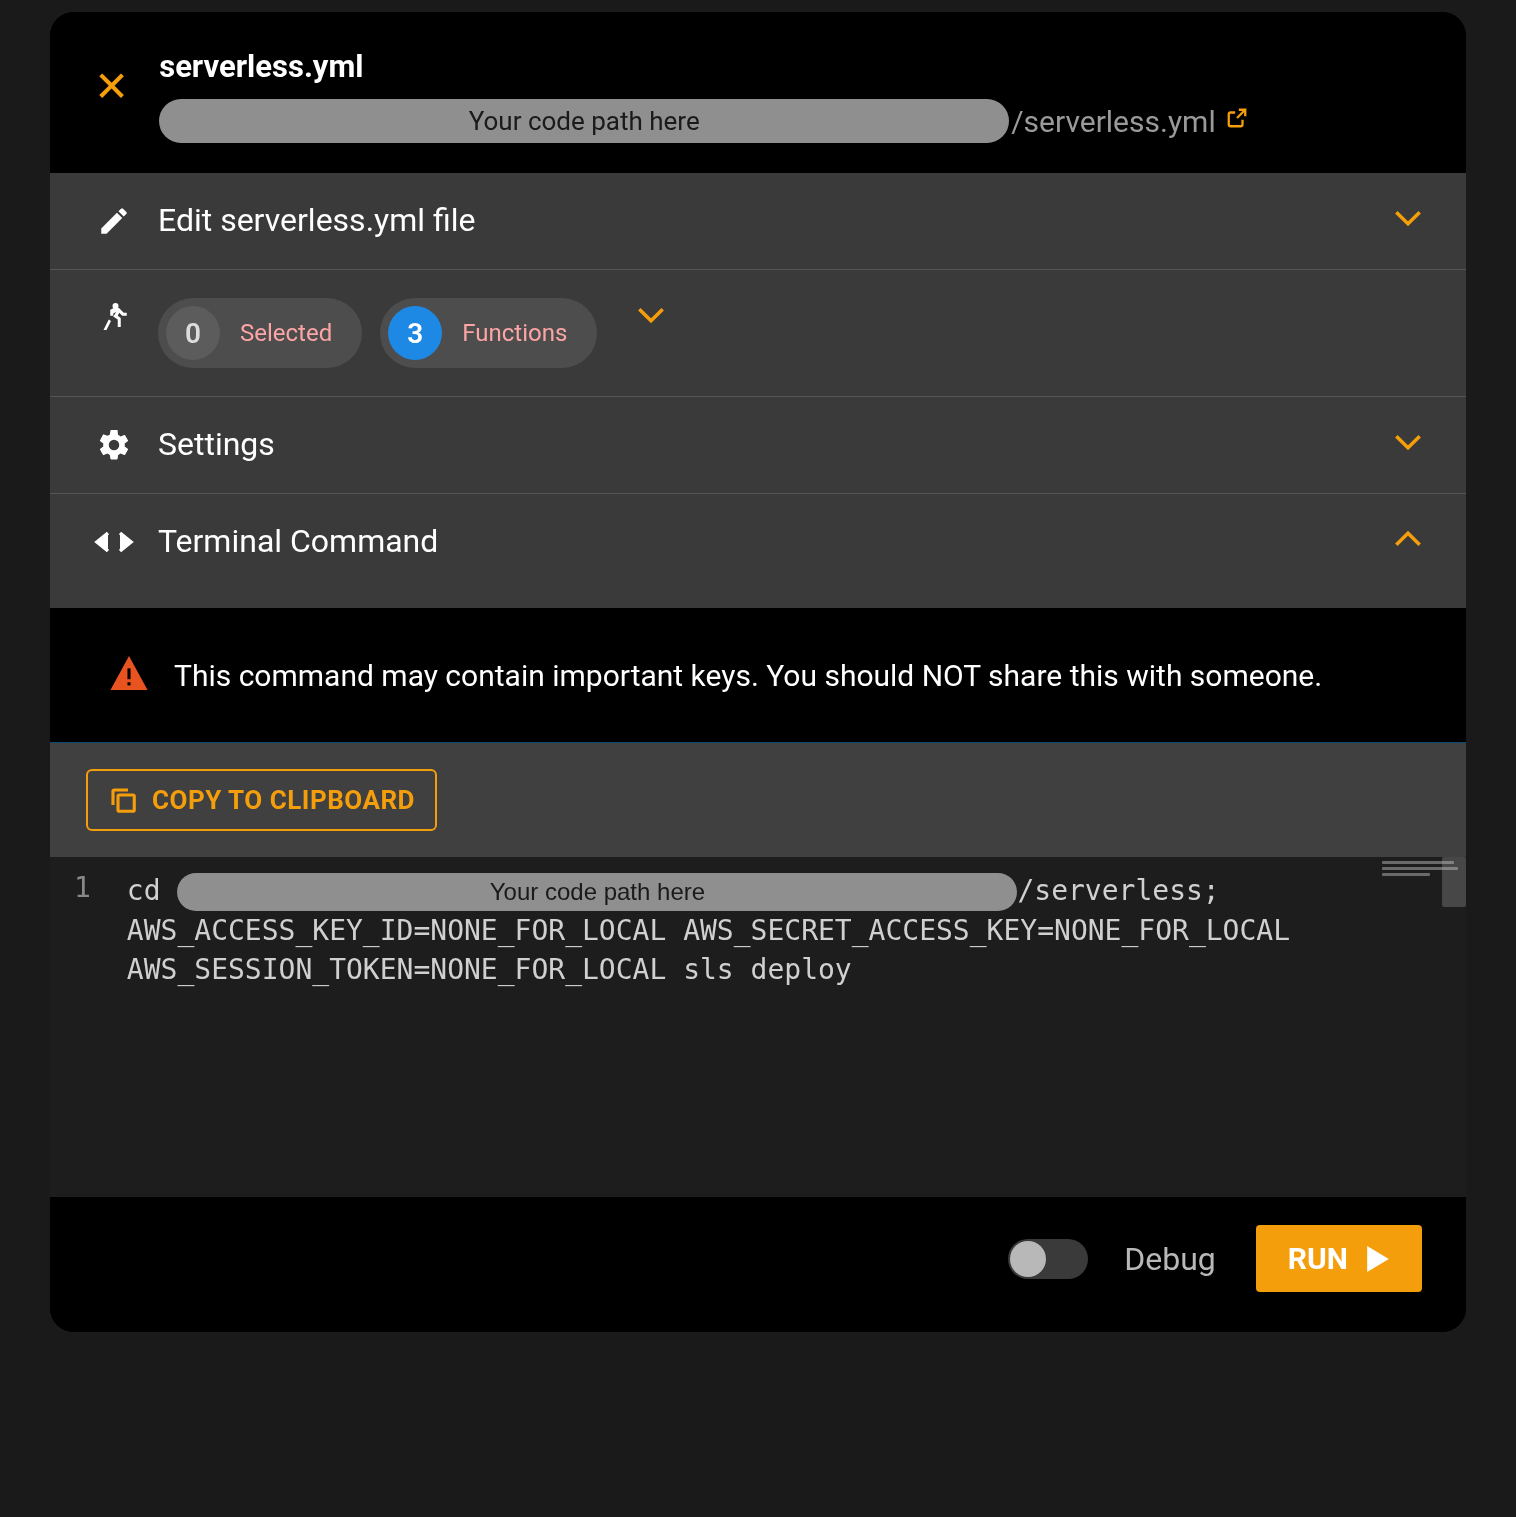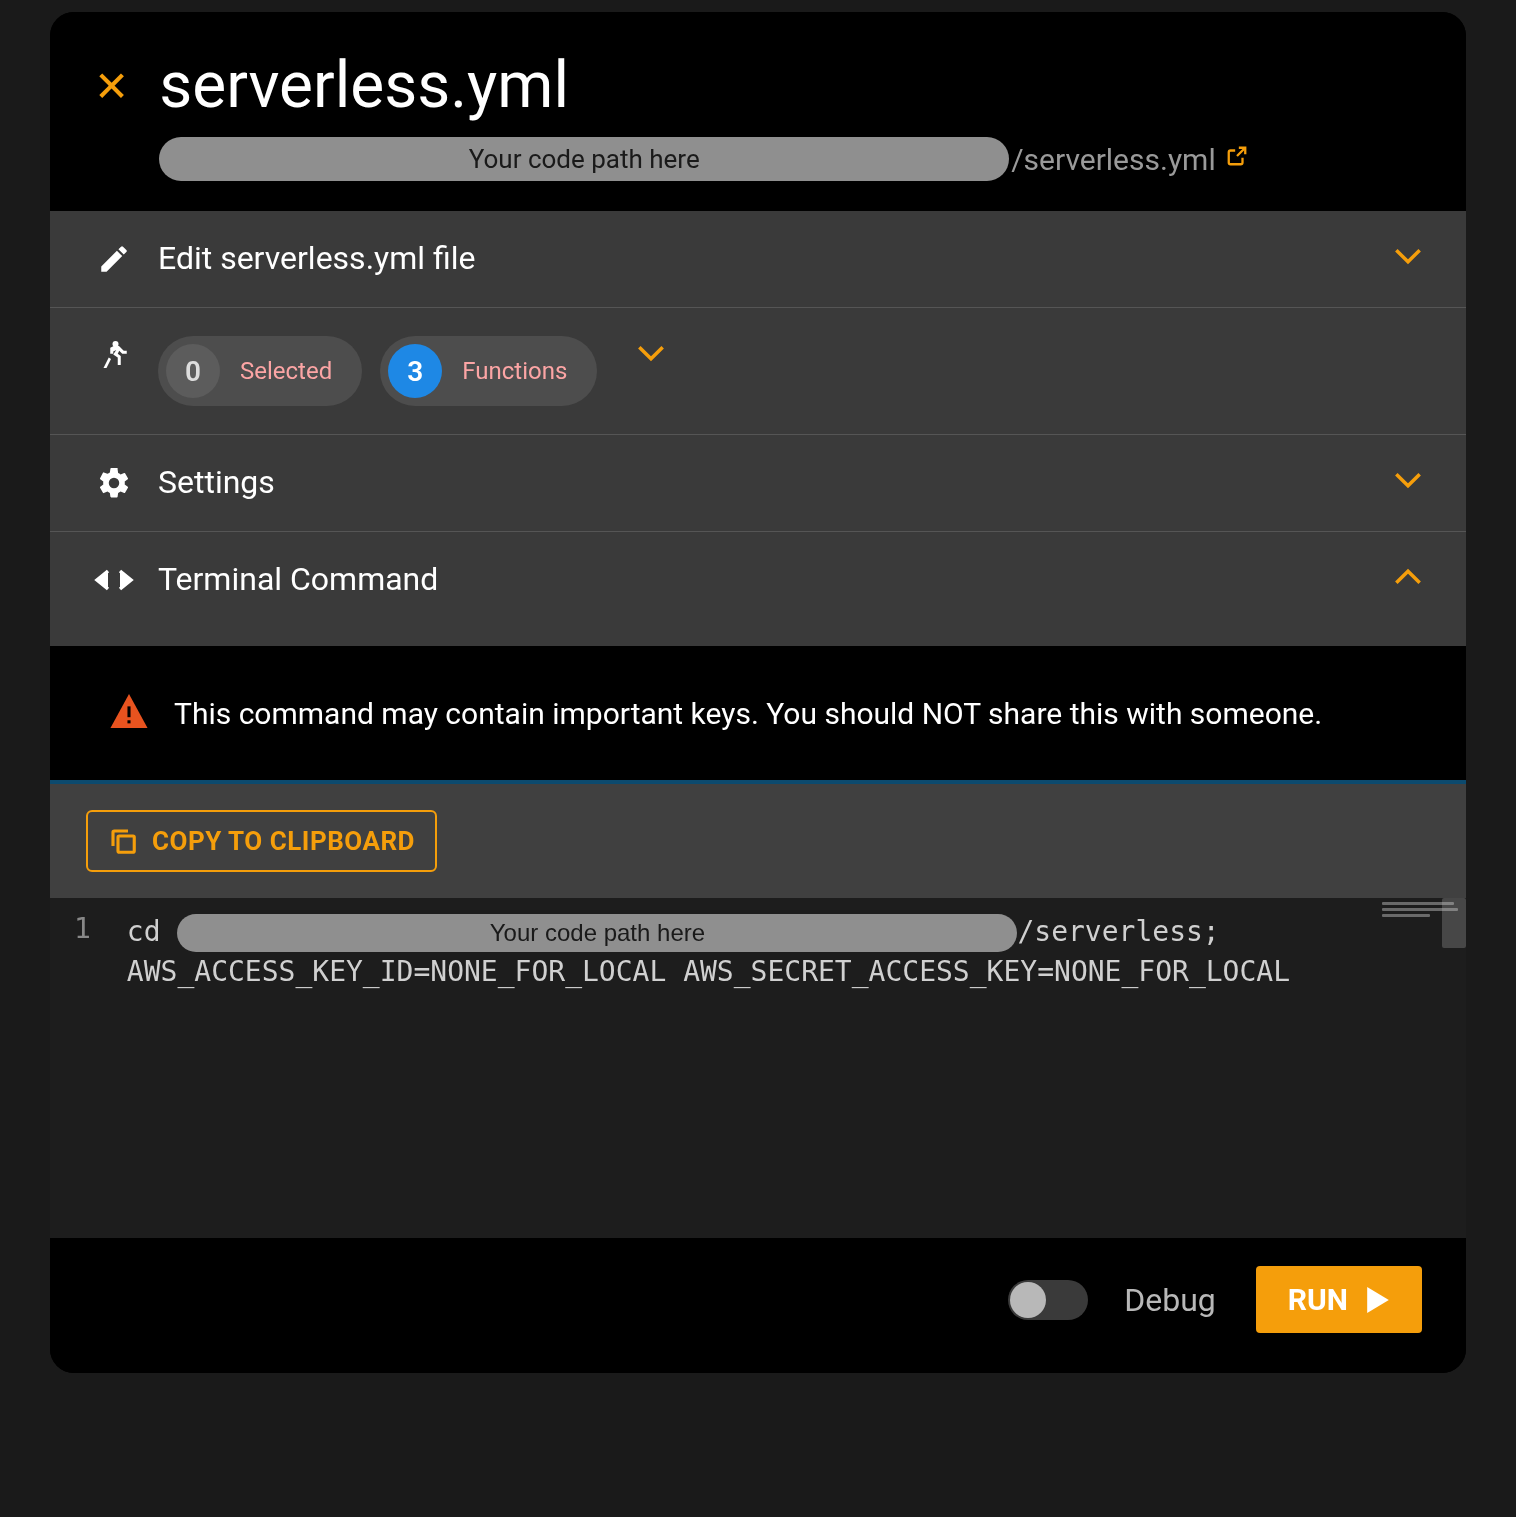--- a/index.html
+++ b/index.html
@@ -28,22 +28,22 @@
     color: #f59e0b;
     font-size: 42px;
     font-weight: 300;
     cursor: pointer;
     line-height: 1;
     margin-top: 18px;
   }
   .header-text { flex: 1; }
   .title {
     color: #fff;
-    font-size: 64px;
-    font-weight: 400;
+    font-size: 31px;
+    font-weight: 700;
     margin-bottom: 14px;
   }
   .path-row {
     display: flex;
     align-items: center;
     gap: 0;
   }
   .path-mask {
     background: #8f8f8f;
     border-radius: 22px;
@@ -117,21 +117,21 @@
   }
   .pill-badge.grey { background: #5c5c5c; color: #ddd; }
   .pill-badge.blue { background: #1e88e5; color: #fff; }
   .pill-label { color: #fca5a5; font-size: 24px; }
   .warning-bar {
     background: #000;
     padding: 48px 60px;
     display: flex;
     align-items: center;
     gap: 26px;
-    border-bottom: 4px solid #0c4a6e;
+    border-bottom: 1px solid #0c4a6e;
   }
   .warn-icon { flex-shrink: 0; }
   .warn-text { color: #fff; font-size: 30px; }
   .copy-bar {
     background: #404040;
     padding: 26px 36px;
   }
   .copy-btn {
     border: 2px solid #f59e0b;
     border-radius: 6px;
@@ -368,20 +368,21 @@
     </div>
   </div>
 
   <div class="code-area">
     <div class="gutter">
       <div>1</div>
     </div>
     <div class="code-content">
       <span class="code-line"><span>cd </span><span class="inline-mask">Your code path here</span><span>/serverless;</span></span>
       <span class="code-line">AWS_ACCESS_KEY_ID=NONE_FOR_LOCAL AWS_SECRET_ACCESS_KEY=NONE_FOR_LOCAL</span>
+      <span class="code-line">AWS_SESSION_TOKEN=NONE_FOR_LOCAL sls deploy</span>
     </div>
     <div class="minimap">
       <div class="minimap-lines">
         <div class="minimap-line" style="width:90%"></div>
         <div class="minimap-line" style="width:95%"></div>
         <div class="minimap-line" style="width:60%"></div>
       </div>
       <div class="minimap-scroll"></div>
     </div>
   </div>

